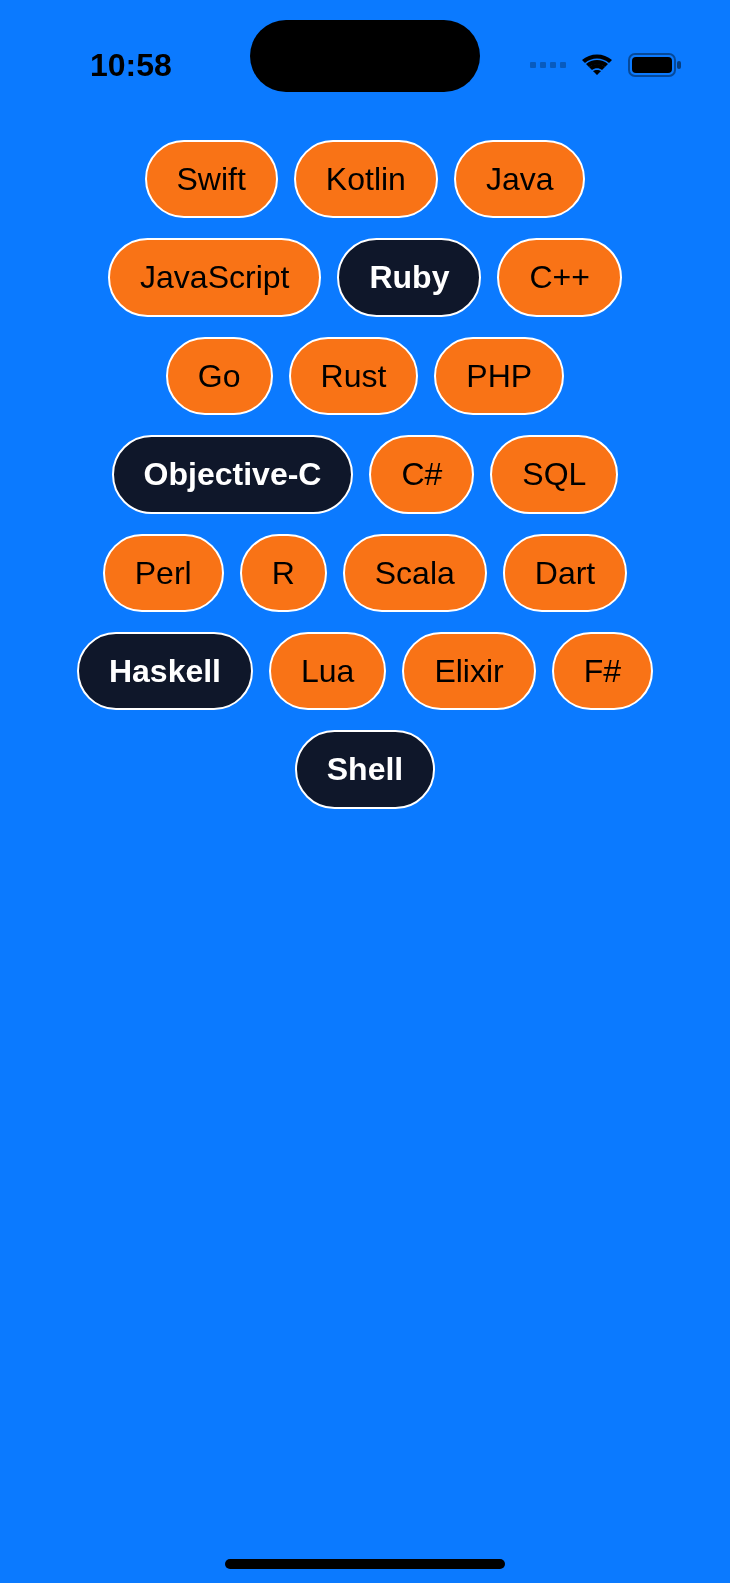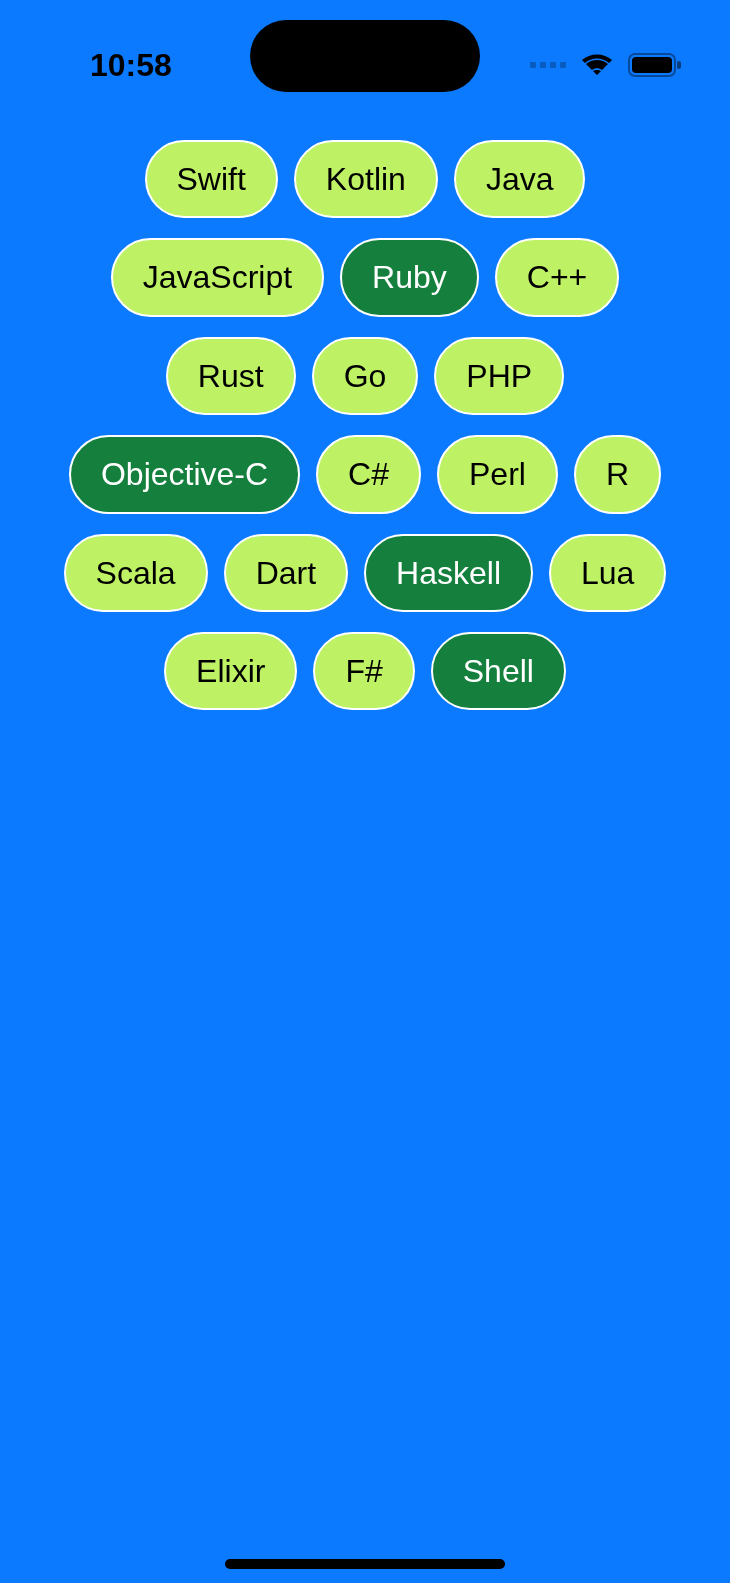--- a/index.html
+++ b/index.html
@@ -89,28 +89,29 @@
       padding: 18px 30px;
       font-size: 32px;
       font-weight: 400;
       border: 2px solid #fff;
       cursor: pointer;
       white-space: nowrap;
       line-height: 1.2;
     }
     
     .chip.unselected {
-      background: #bef264;
+      background: #f97316;
       color: #000;
       text-align: right;
     }
     
     .chip.selected {
-      background: #15803d;
+      background: #0f172a;
       color: #fff;
+      font-weight: bold;
     }
     
     .home-indicator {
       position: absolute;
       bottom: 14px;
       left: 50%;
       transform: translateX(-50%);
       width: 280px;
       height: 10px;
       background: #000;
@@ -144,25 +145,26 @@
   </div>
 </div>
 
 <div class="chips-container" id="chips-root">
     <div class="chip unselected"><span>Swift</span></div>
     <div class="chip unselected"><span>Kotlin</span></div>
     <div class="chip unselected"><span>Java</span></div>
     <div class="chip unselected"><span>JavaScript</span></div>
     <div class="chip selected"><span>Ruby</span></div>
     <div class="chip unselected"><span>C++</span></div>
+    <div class="chip unselected"><span>Go</span></div>
     <div class="chip unselected"><span>Rust</span></div>
-    <div class="chip unselected"><span>Go</span></div>
     <div class="chip unselected"><span>PHP</span></div>
     <div class="chip selected"><span>Objective-C</span></div>
     <div class="chip unselected"><span>C#</span></div>
+    <div class="chip unselected"><span>SQL</span></div>
     <div class="chip unselected"><span>Perl</span></div>
     <div class="chip unselected"><span>R</span></div>
     <div class="chip unselected"><span>Scala</span></div>
     <div class="chip unselected"><span>Dart</span></div>
     <div class="chip selected"><span>Haskell</span></div>
     <div class="chip unselected"><span>Lua</span></div>
     <div class="chip unselected"><span>Elixir</span></div>
     <div class="chip unselected"><span>F#</span></div>
     <div class="chip selected"><span>Shell</span></div>
   </div>

